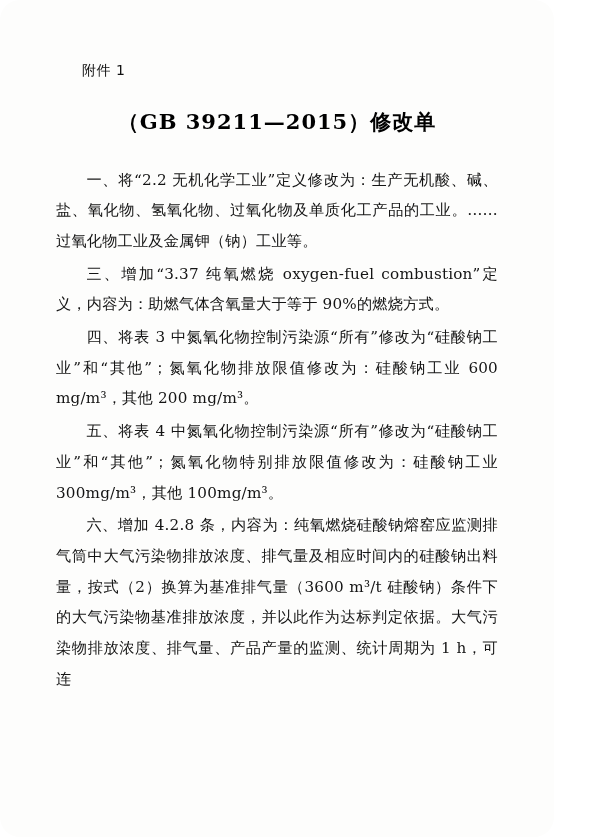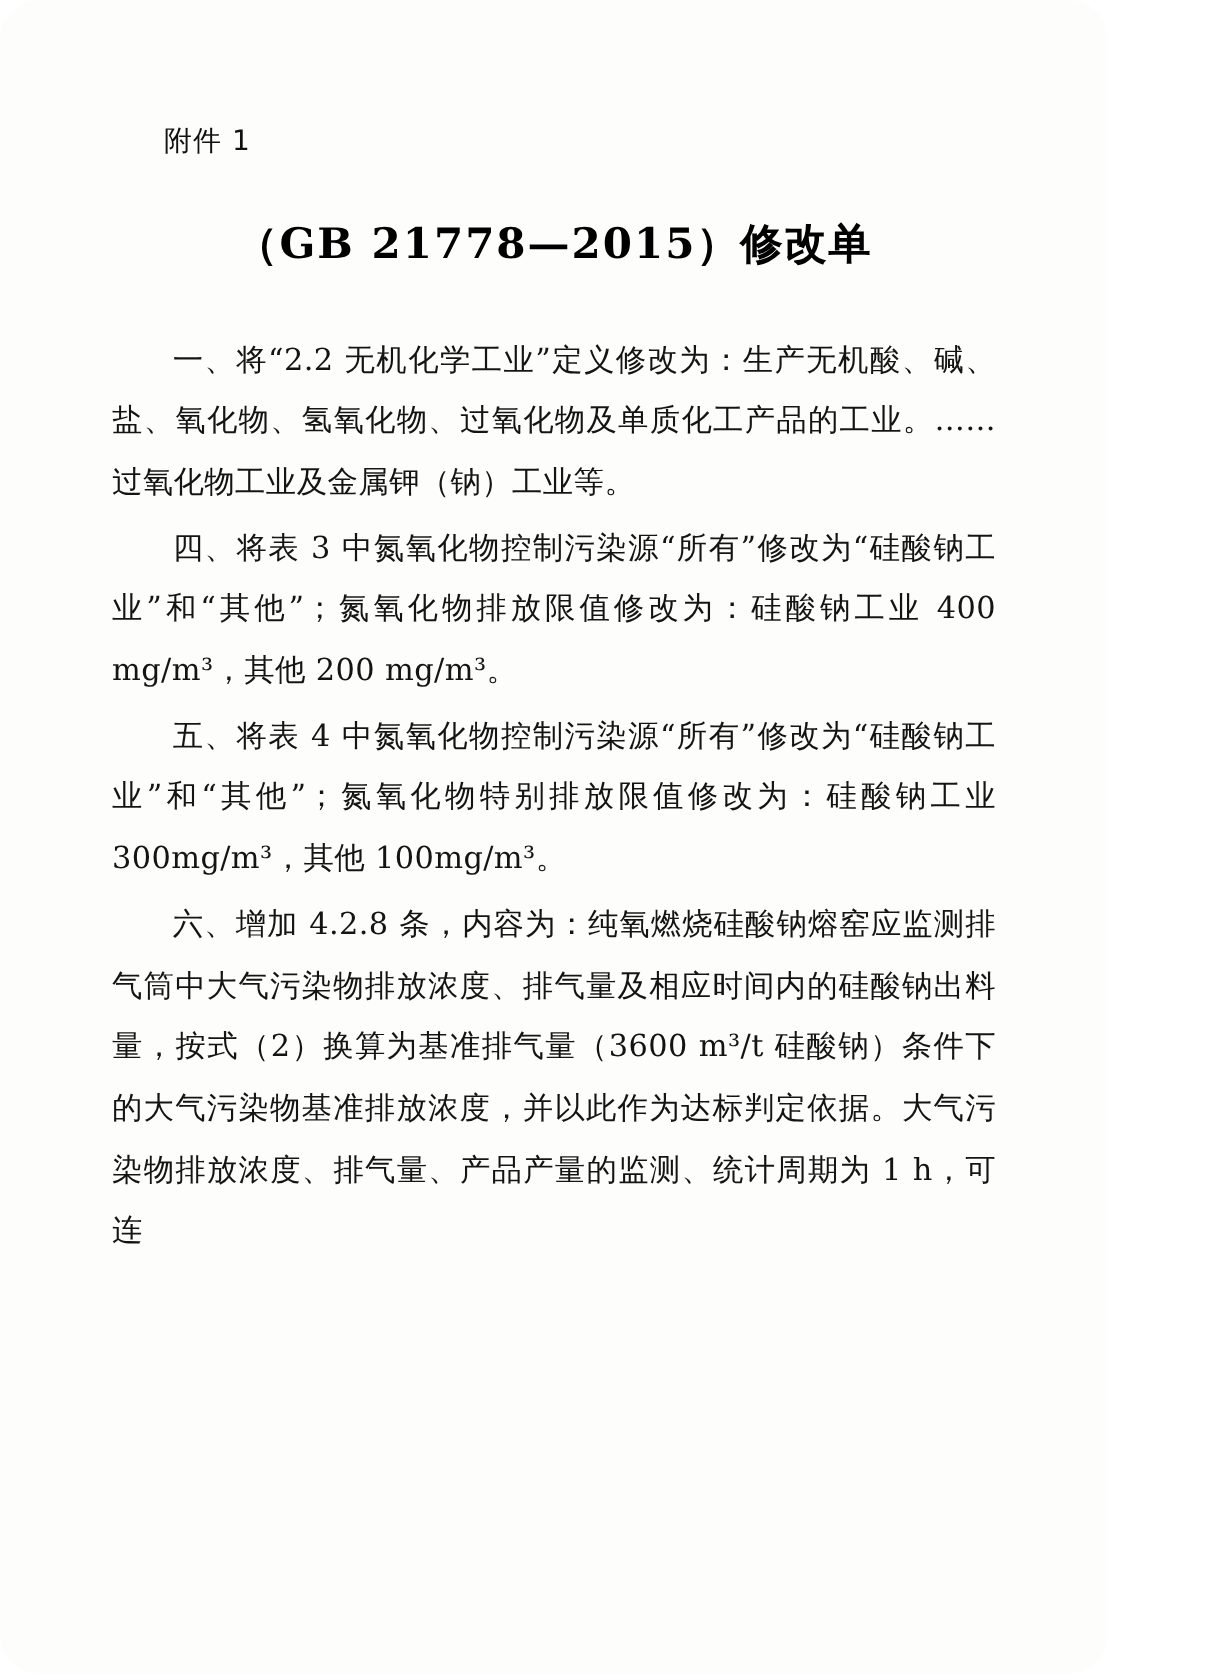--- a/index.html
+++ b/index.html
@@ -59,23 +59,24 @@
   }
 </style>
 </head>
 <body>
 
 <div class="page">
 
   <div class="attachment-label">附件 1</div>
 
   <div class="title-block">
-    <div class="doc-title-line">（GB 21778—2015）修改单</div>
+    <div class="doc-title-line">（GB 39211—2015）修改单</div>
   </div>
 
   <div class="body-block">
     <p class="para">一、将“2.2 无机化学工业”定义修改为：生产无机酸、碱、盐、氧化物、氢氧化物、过氧化物及单质化工产品的工业。……过氧化物工业及金属钾（钠）工业等。</p>
-    <p class="para">四、将表 3 中氮氧化物控制污染源“所有”修改为“硅酸钠工业”和“其他”；氮氧化物排放限值修改为：硅酸钠工业 400 mg/m³，其他 200 mg/m³。</p>
+    <p class="para">三、增加“3.37 纯氧燃烧 oxygen-fuel combustion”定义，内容为：助燃气体含氧量大于等于 90%的燃烧方式。</p>
+    <p class="para">四、将表 3 中氮氧化物控制污染源“所有”修改为“硅酸钠工业”和“其他”；氮氧化物排放限值修改为：硅酸钠工业 600 mg/m³，其他 200 mg/m³。</p>
     <p class="para">五、将表 4 中氮氧化物控制污染源“所有”修改为“硅酸钠工业”和“其他”；氮氧化物特别排放限值修改为：硅酸钠工业 300mg/m³，其他 100mg/m³。</p>
     <p class="para">六、增加 4.2.8 条，内容为：纯氧燃烧硅酸钠熔窑应监测排气筒中大气污染物排放浓度、排气量及相应时间内的硅酸钠出料量，按式（2）换算为基准排气量（3600 m³/t 硅酸钠）条件下的大气污染物基准排放浓度，并以此作为达标判定依据。大气污染物排放浓度、排气量、产品产量的监测、统计周期为 1 h，可连</p>
   </div>
 
 </div>
 
 </body></html>

